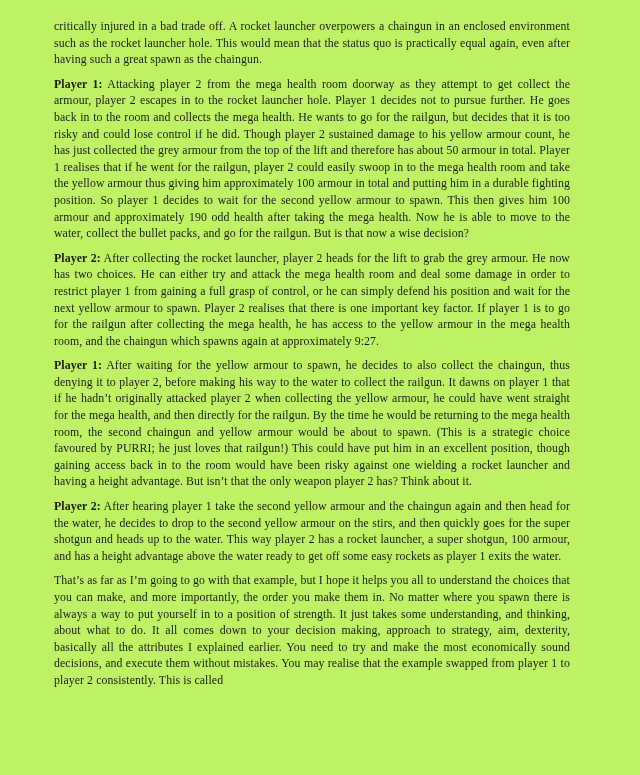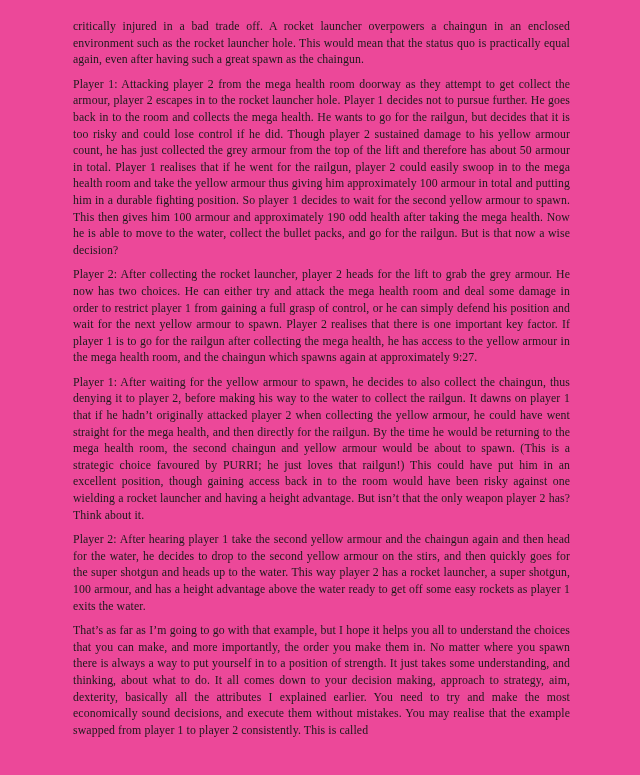--- a/index.html
+++ b/index.html
@@ -9,35 +9,35 @@
   }
   body {
     width: 640px;
     height: 775px;
     overflow: hidden;
   }
   .page {
     box-sizing: border-box;
     width: 640px;
     height: 775px;
-    background: #ec4899;
-    padding: 18px 70px 0 73px;
+    background: #bef264;
+    padding: 18px 70px 0 54px;
     overflow: hidden;
   }
   .para {
     margin: 0 0 8px 0;
     font-family: "Liberation Serif", serif;
     font-size: 11.8px;
     line-height: 16.6px;
     text-align: justify;
     color: #1a1a1a;
     letter-spacing: 0.1px;
   }
   .plabel {
-    font-weight: normal;
+    font-weight: bold;
   }
   .plabel:empty {
     display: none;
   }
 </style>
 </head>
 <body>
 
 <div class="page">
 

